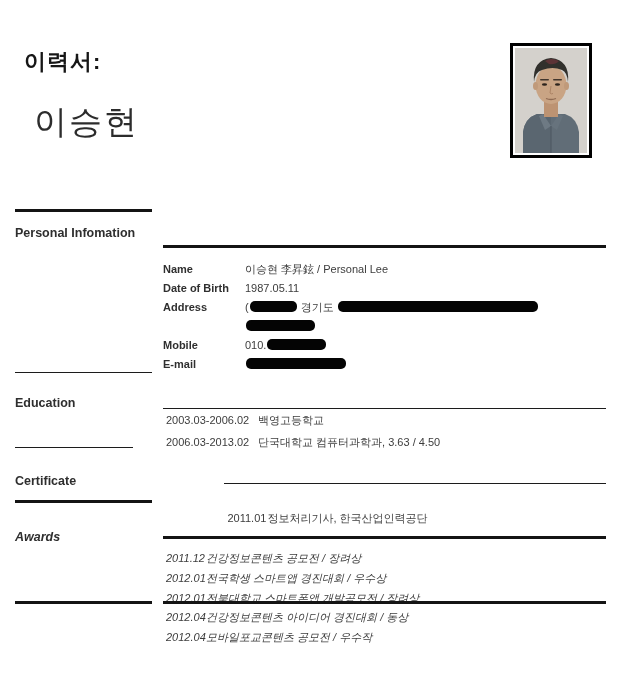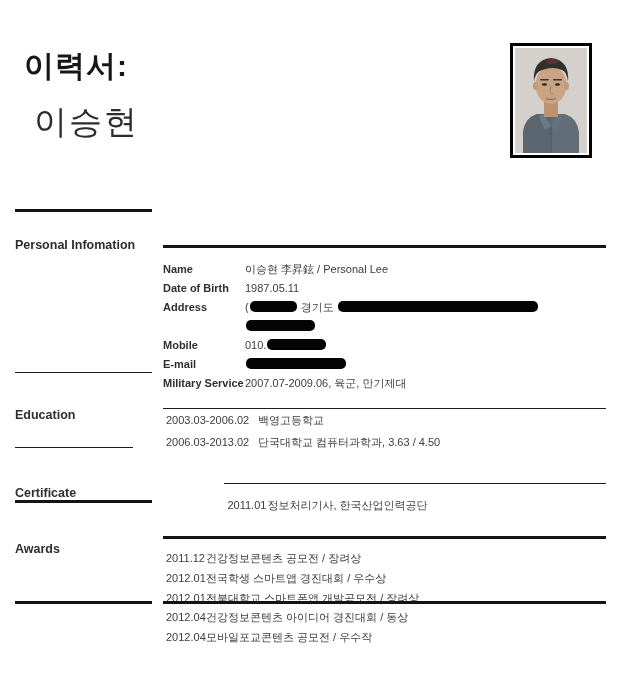--- a/index.html
+++ b/index.html
@@ -4,21 +4,21 @@
 <style>
   html,body{margin:0;padding:0;}
   body{
     width:627px;height:675px;position:relative;background:#ffffff;
     font-family:"Liberation Sans","DejaVu Sans",sans-serif;
     color:#3c3c3c;overflow:hidden;
   }
   
   .page-title{
     position:absolute;left:24px;top:49px;margin:0;
-    font-size:30px;font-weight:800;color:#161616;line-height:1.15;
+    font-size:22px;font-weight:800;color:#161616;line-height:1.15;
     letter-spacing:1px;
   }
   .person-name{
     position:absolute;left:34px;top:103px;margin:0;
     font-size:33px;font-weight:400;color:#2c2c2c;line-height:1.15;
     letter-spacing:2px;
   }
   .photo-frame{
     position:absolute;left:510px;top:43px;width:82px;height:115px;
     box-sizing:border-box;border:3px solid #000;background:#fff;padding:2px;
@@ -28,31 +28,31 @@
   .sections{position:absolute;left:15px;top:209px;width:591px;}
   .section{display:flex;box-sizing:border-box;}
   .sec-left{width:137px;box-sizing:border-box;}
   .sec-gap{width:11px;}
   .sec-right{width:443px;box-sizing:border-box;margin-top:36px;}
   .b-thick{border-top:3px solid #141414;}
   .b-thin{border-top:1px solid #1c1c1c;}
   .sec-personal{height:163px;}
   .sec-education{height:75px;}
   .sec-certificate{height:53px;gap:41px;}
-  .sec-awards{height:101px;}
+  .sec-awards{height:101px;font-style:italic;}
   .sec-heading{
-    font-size:12.5px;font-weight:700;color:#2e2e2e;line-height:16px;margin-top:12px;
+    font-size:12.5px;font-weight:700;color:#2e2e2e;line-height:16px;
   }
   .sec-personal .sec-heading{padding-top:13px;}
   .sec-education .sec-heading{padding-top:22px;}
   .sec-certificate .sec-heading{padding-top:25px;}
   .sec-awards .sec-heading{padding-top:26px;}
   .sec-personal .sec-right{padding-top:12px;}
   .sec-education .sec-right{}
-  .sec-certificate .sec-right{padding-top:12px;}
+  .sec-certificate .sec-right{padding-top:25px;}
   .sec-awards .sec-right{padding-top:10px;}
   
   .field-row{display:grid;grid-template-columns:82px auto;}
   .field-label{
     font-size:11px;font-weight:700;color:#2f2f2f;line-height:19px;
     white-space:nowrap;
   }
   .field-value{font-size:11px;color:#3c3c3c;line-height:19px;white-space:nowrap;}
   .redact{
     display:inline-block;height:11px;background:#040404;border-radius:5px;
@@ -132,24 +132,20 @@
           <div class="field-value">(<span class="redact" style="width: 47px;"></span> 경기도 <span class="redact" style="width: 200px;"></span><br><span class="redact" style="width: 69px;"></span></div>
         </div>
         <div class="field-row">
           <div class="field-label">Mobile</div>
           <div class="field-value">010.<span class="redact" style="width: 59px;"></span></div>
         </div>
         <div class="field-row">
           <div class="field-label">E-mail</div>
           <div class="field-value"><span class="redact" style="width: 100px;"></span></div>
         </div>
-        <div class="field-row">
-          <div class="field-label">Military Service</div>
-          <div class="field-value">2007.07-2009.06, 육군, 만기제대</div>
-        </div>
       </div>
   </div>
 
   <div class="section sec-education">
     <div class="sec-left b-thin">
       <div class="sec-heading">Education</div>
     </div>
     <div class="sec-gap"></div>
     <div class="sec-right b-thin">
         <div class="entry-row">

